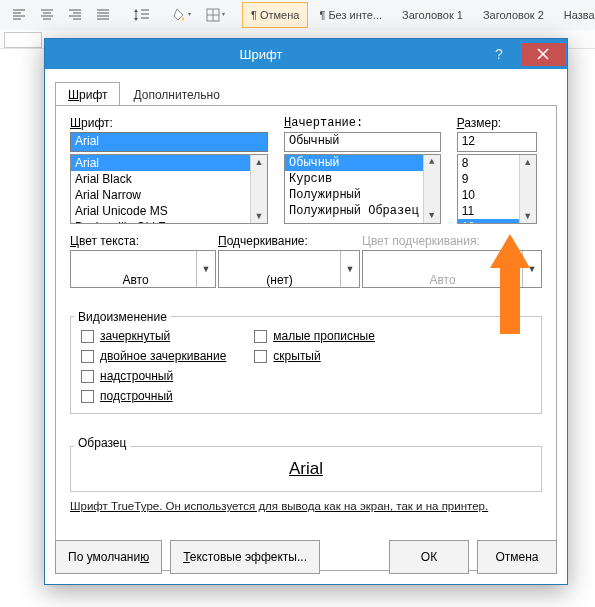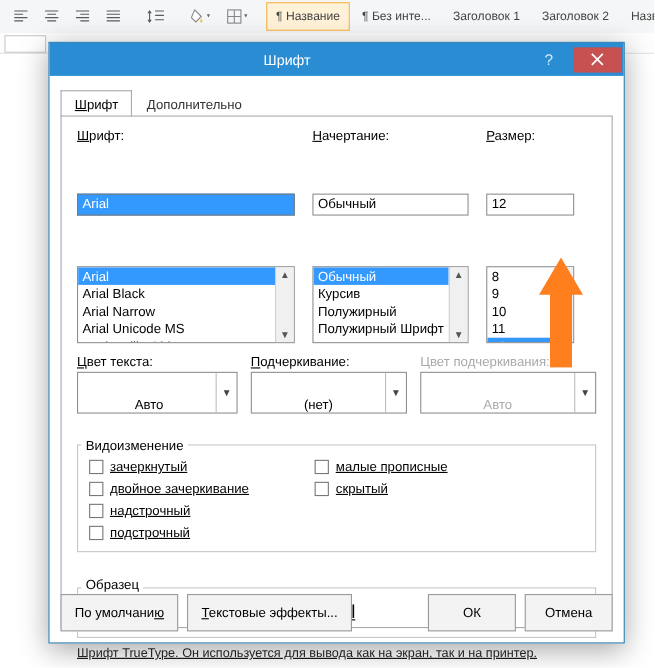--- a/index.html
+++ b/index.html
@@ -24,53 +24,53 @@
 
 
 .tabs{display:flex;align-items:flex-end;height:28px;padding:8px 10px 0 10px;}
 .tab{padding:5px 12px 4px;border:1px solid #aaa;border-bottom:none;font-size:12px;background:#fff;position:relative;top:1px;}
 .tab.inactive{border-color:transparent;color:#333;}
 .tab .u{text-decoration:underline;}
 .tab-body{margin:0 10px 0 10px;border:1px solid #aaa;height:466px;position:relative;padding:10px 14px 12px 14px;box-sizing:border-box;}
 
 
 .cols{display:flex;gap:16px;}
-.col{display:flex;flex-direction:column;gap:44px;}
+.col{display:flex;flex-direction:column;}
 .col.font{flex:0 0 198px;}
-.col.style{flex:0 0 142px;}
+.col.style{flex:0 0 142px;font-family:Liberation Mono, monospace;}
 .col.size{flex:0 0 80px;justify-content:center;}
 .lbl{font-size:12px;margin-bottom:2px;}
 .lbl .u{text-decoration:underline;}
 .txt{height:20px;border:1px solid #8f8f8f;padding:1px 4px;font-size:12px;box-sizing:border-box;background:#fff;}
 .txt.sel{background:#3399ff;color:#fff;border-color:#7a7a7a;}
 .listwrap{position:relative;border:1px solid #8f8f8f;height:70px;margin-top:2px;box-sizing:border-box;display:flex;}
 .list{flex:1;overflow:hidden;}
 .li{padding:1px 4px;font-size:12px;white-space:nowrap;overflow:hidden;text-overflow:ellipsis;}
 .li.sel{background:#3399ff;color:#fff;}
 .sb{width:16px;background:#f0f0f0;border-left:1px solid #d0d0d0;display:flex;flex-direction:column;justify-content:space-between;align-items:center;}
 .sb span{font-size:9px;color:#555;line-height:14px;}
 
 
-.row2{display:flex;gap:12px;margin-top:10px;}
+.row2{display:flex;gap:2px;margin-top:10px;}
 .ddcol{display:flex;flex-direction:column;}
 .ddcol.c1{flex:0 0 146px;}
 .ddcol.c2{flex:0 0 142px;}
 .ddcol.c3{flex:1;}
 .dd{height:38px;border:1px solid #8f8f8f;display:flex;align-items:flex-end;box-sizing:border-box;}
 .dd .val{flex:1;padding:0 6px;text-align:center;font-size:12px;}
 .dd .car{width:18px;height:100%;border-left:1px solid #bdbdbd;display:flex;align-items:center;justify-content:center;font-size:9px;color:#444;}
 .dd.color{padding-left:4px;}
 .dd.disabled{color:#aaa;}
 .dd.disabled .val{color:#aaa;}
 
 
 .group{margin-top:14px;text-decoration:underline;}
 .glabel{font-size:12px;background:#fff;padding:0 4px;position:relative;top:8px;left:4px;display:inline-block;}
 .gbox{border:1px solid #c7c7c7;padding:12px 10px 10px 10px;}
-.eff{display:flex;gap:60px;}
+.eff{display:flex;gap:28px;}
 .eff .colc{display:flex;flex-direction:column;gap:6px;}
 .chk{display:flex;align-items:center;gap:6px;font-size:12px;}
 .chk .box{width:13px;height:13px;border:1px solid #777;box-sizing:border-box;}
 .chk .u{text-decoration:underline;}
 
 
 .preview{height:44px;border:1px solid #c7c7c7;display:flex;align-items:center;justify-content:center;margin-top:4px;}
 .preview span{font-family:Arial,sans-serif;font-size:17px;}
 .note{font-size:11.5px;margin-top:8px;color:#222;}
 
@@ -153,21 +153,21 @@
       </div>
   <div class="rbtn">
         <svg width="20" height="16">
           <rect x="2" y="2" width="12" height="12" fill="none" stroke="#888"></rect>
           <line x1="2" y1="8" x2="14" y2="8" stroke="#888"></line>
           <line x1="8" y1="2" x2="8" y2="14" stroke="#888"></line>
           <path d="M17 6 L20 6 L18.5 9 Z" fill="#666"></path>
         </svg>
       </div>
   <div class="rdiv"></div>
-  <div class="style-btn sel">¶ Название</div>
+  <div class="style-btn sel">¶ Отмена</div>
   <div class="style-btn">¶ Без инте...</div>
   <div class="style-btn">Заголовок 1</div>
   <div class="style-btn">Заголовок 2</div>
   <div class="style-btn">Название</div>
 </div>
 <div class="ruler">
       <div class="ruler-box"></div>
     </div>
 
 <div class="dialog">
@@ -209,21 +209,21 @@
       </div>
 
       <div class="col style">
         <div class="lbl"><span class="u">Н</span><span>ачертание:</span></div>
         <div class="txt">Обычный</div>
         <div class="listwrap">
           <div class="list">
             <div class="li sel">Обычный</div>
             <div class="li">Курсив</div>
             <div class="li">Полужирный</div>
-            <div class="li">Полужирный Шрифт</div>
+            <div class="li">Полужирный Образец</div>
           </div>
           <div class="sb">
                 <span>▲</span>
                 <span>▼</span>
               </div>
         </div>
       </div>
 
       <div class="col size">
         <div class="lbl"><span class="u">Р</span><span>азмер:</span></div>

